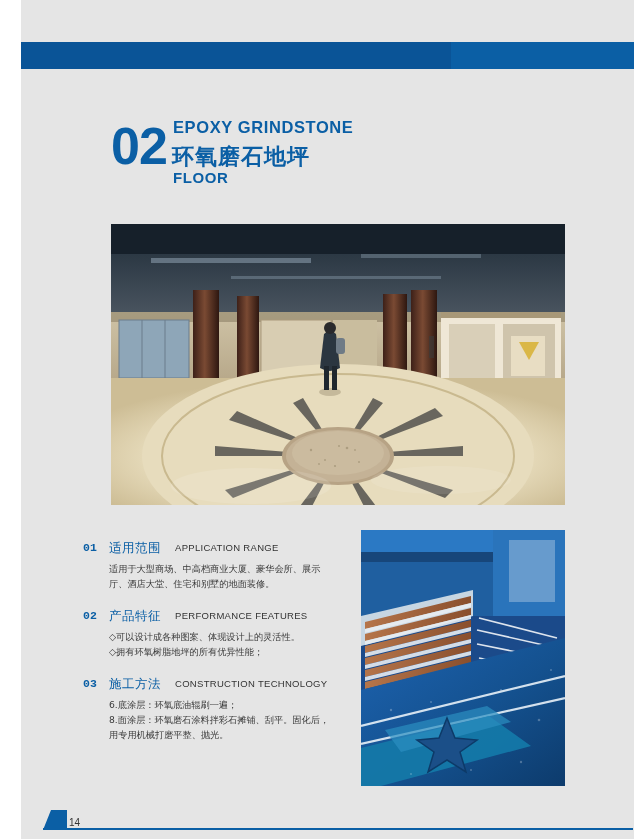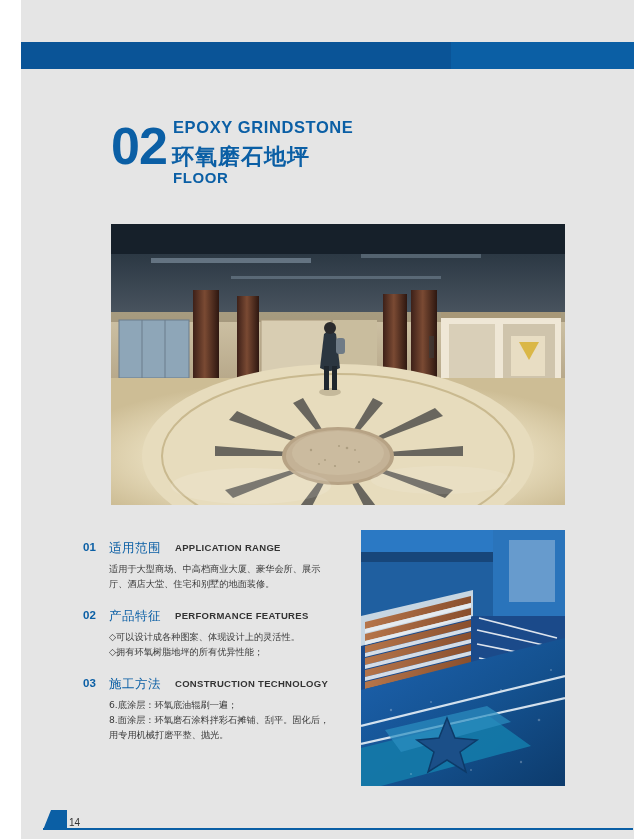--- a/index.html
+++ b/index.html
@@ -112,40 +112,39 @@
     width: 262px;
   }
   .item { position: relative; margin-bottom: 17px; }
   .item .idx {
     position: absolute;
     left: 0;
     top: 1px;
     font-size: 11.5px;
     font-weight: bold;
     color: #0b5fa5;
-    font-family: Liberation Sans, sans-serif;
+    font-family: Liberation Mono, monospace;
   }
   .item .cn-title {
     position: absolute;
     left: 26px;
     top: 0px;
     font-size: 12.5px;
     color: #0b5fa5;
     font-family: Liberation Sans, sans-serif;
     letter-spacing: 0.5px;
   }
   .item .en-title {
     position: absolute;
     left: 92px;
     top: 2px;
     font-size: 9.5px;
     color: #333333;
     letter-spacing: 0.3px;
     font-family: "Liberation Sans", sans-serif;
-    font-weight: bold;
   }
   .item .body {
     margin-left: 26px;
     padding-top: 21px;
     font-size: 9.2px;
     line-height: 15px;
     color: #3a3a3a;
     font-family: "DejaVu Sans", sans-serif;
   }
   .item .body div { white-space: nowrap; }

